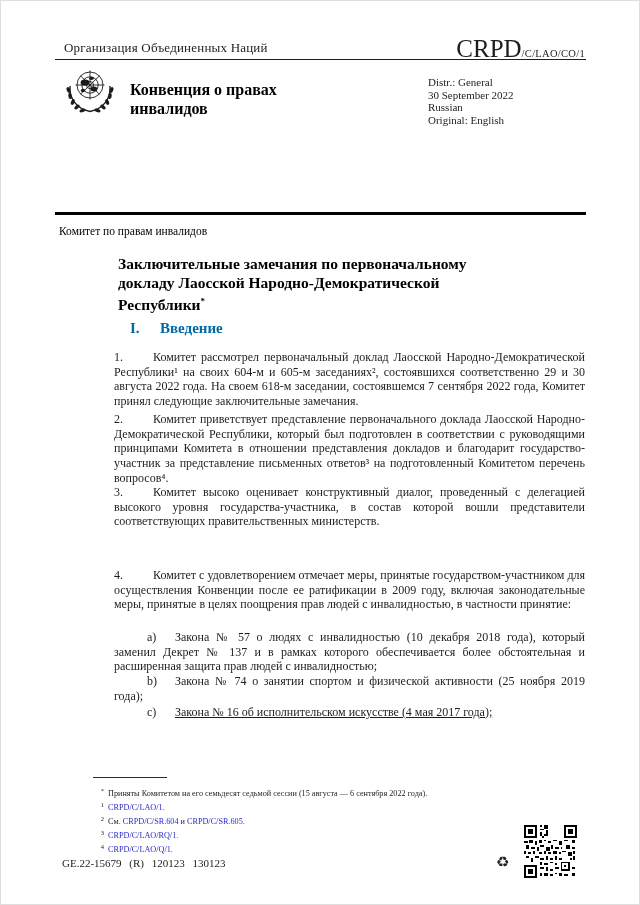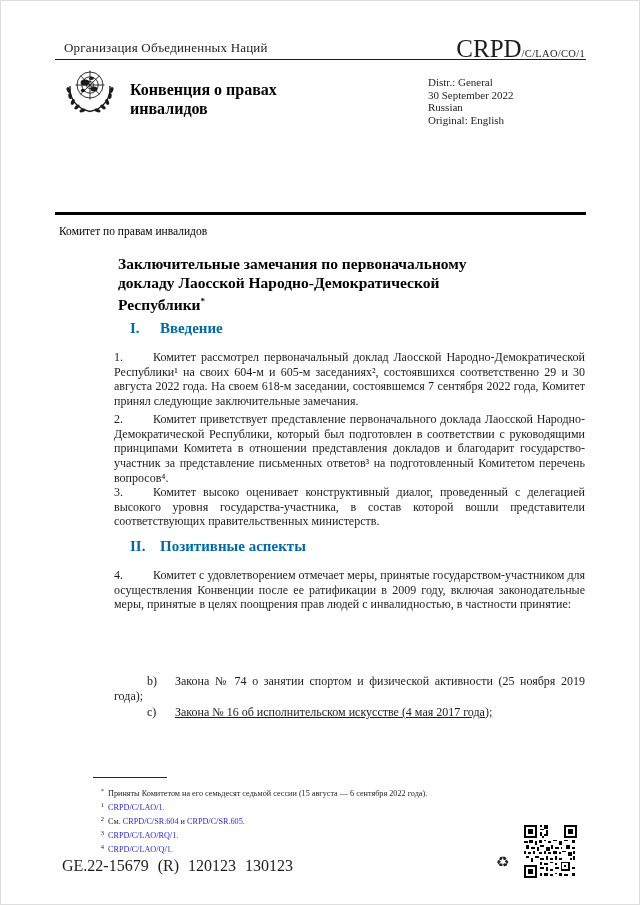--- a/index.html
+++ b/index.html
@@ -26,21 +26,21 @@
   .para,.litem{position:absolute;left:114px;width:471px;font-size:12px;line-height:14.7px;text-align:justify;}
   .pnum{display:inline-block;width:39px;}
   .litem{text-indent:33px;}
   .lmark{display:inline-block;width:28px;text-indent:0;}
   
   .fnrule{position:absolute;left:93px;width:74px;top:777px;border-top:1px solid #2a2a2a;}
   .fnblock{position:absolute;left:93px;top:785px;width:430px;font-size:8.2px;line-height:11.5px;}
   .fnmark{display:inline-block;width:11px;text-align:right;margin-right:4px;font-size:6.5px;vertical-align:2.5px;}
   .fnlink{color:#2b2bc8;cursor:pointer;}
   
-  .gefooter{position:absolute;left:62px;top:857px;font-size:16px;word-spacing:5px;}
+  .gefooter{position:absolute;left:62px;top:857px;font-size:11px;word-spacing:5px;}
   .recycletext{position:absolute;left:290px;top:904px;width:204px;text-align:right;font-size:10px;font-weight:bold;color:#111;}
   .recycleicon{position:absolute;left:496px;top:853px;font-size:15px;color:#222;
     font-family:"DejaVu Sans",sans-serif;}
   .qr{position:absolute;left:524px;top:825px;}
 </style>
 </head>
 <body>
 
 <div class="page">
 
@@ -98,24 +98,24 @@
   <div class="doctitle"><span>Заключительные замечания по первоначальному докладу Лаосской Народно-Демократической Республики</span><span class="sup">*</span></div>
 
   <div class="sechead" style="top:320px;"><span class="secnum">I.</span><span>Введение</span></div>
 
   <div class="para" style="top:350px;"><span class="pnum">1.</span><span>Комитет рассмотрел первоначальный доклад Лаосской Народно-Демократической Республики¹ на своих 604-м и 605-м заседаниях², состоявшихся соответственно 29 и 30 августа 2022 года. На своем 618-м заседании, состоявшемся 7 сентября 2022 года, Комитет принял следующие заключительные замечания.</span></div>
 
   <div class="para" style="top:412px;"><span class="pnum">2.</span><span>Комитет приветствует представление первоначального доклада Лаосской Народно-Демократической Республики, который был подготовлен в соответствии с руководящими принципами Комитета в отношении представления докладов и благодарит государство-участник за представление письменных ответов³ на подготовленный Комитетом перечень вопросов⁴.</span></div>
 
   <div class="para" style="top:485px;"><span class="pnum">3.</span><span>Комитет высоко оценивает конструктивный диалог, проведенный с делегацией высокого уровня государства-участника, в состав которой вошли представители соответствующих правительственных министерств.</span></div>
 
-  <div class="sechead" style="top:538px;"><span class="secnum">II.</span><span>Позитивные аспекты</span></div>
 
   <div class="para" style="top:568px;"><span class="pnum">4.</span><span>Комитет с удовлетворением отмечает меры, принятые государством-участником для осуществления Конвенции после ее ратификации в 2009 году, включая законодательные меры, принятые в целях поощрения прав людей с инвалидностью, в частности принятие:</span></div>
 
+  <div class="litem" style="top:630px;"><span class="lmark">a)</span><span>Закона № 57 о людях с инвалидностью (10 декабря 2018 года), который заменил Декрет № 137 и в рамках которого обеспечивается более обстоятельная и расширенная защита прав людей с инвалидностью;</span></div>
 
   <div class="litem" style="top:674px;"><span class="lmark">b)</span><span>Закона № 74 о занятии спортом и физической активности (25 ноября 2019 года);</span></div>
 
   <div class="litem" style="top:705px;text-decoration:underline;"><span class="lmark">c)</span><span>Закона № 16 об исполнительском искусстве (4 мая 2017 года);</span></div>
 
 
   <div class="fnrule"></div>
   <div class="fnblock">
     <div><span class="fnmark">*</span><span>Приняты Комитетом на его семьдесят седьмой сессии (15 августа — 6 сентября 2022 года).</span></div>
     <div><span class="fnmark">1</span><span class="fnlink">CRPD/C/LAO/1.</span></div>

